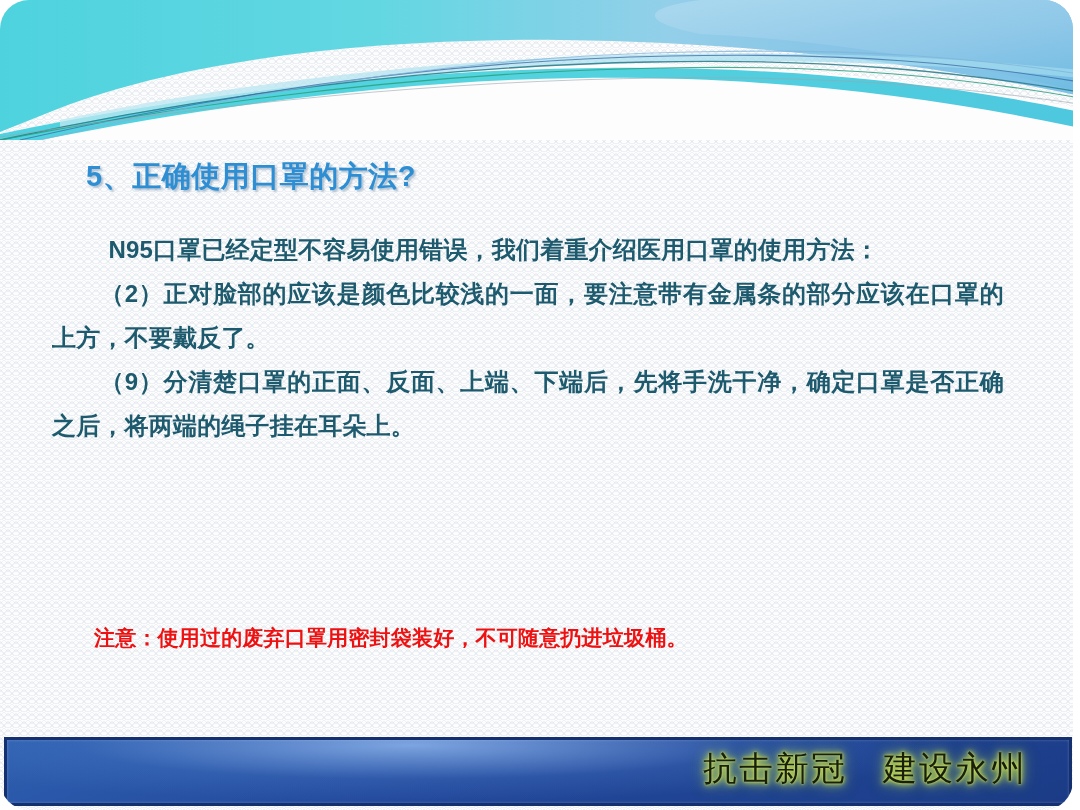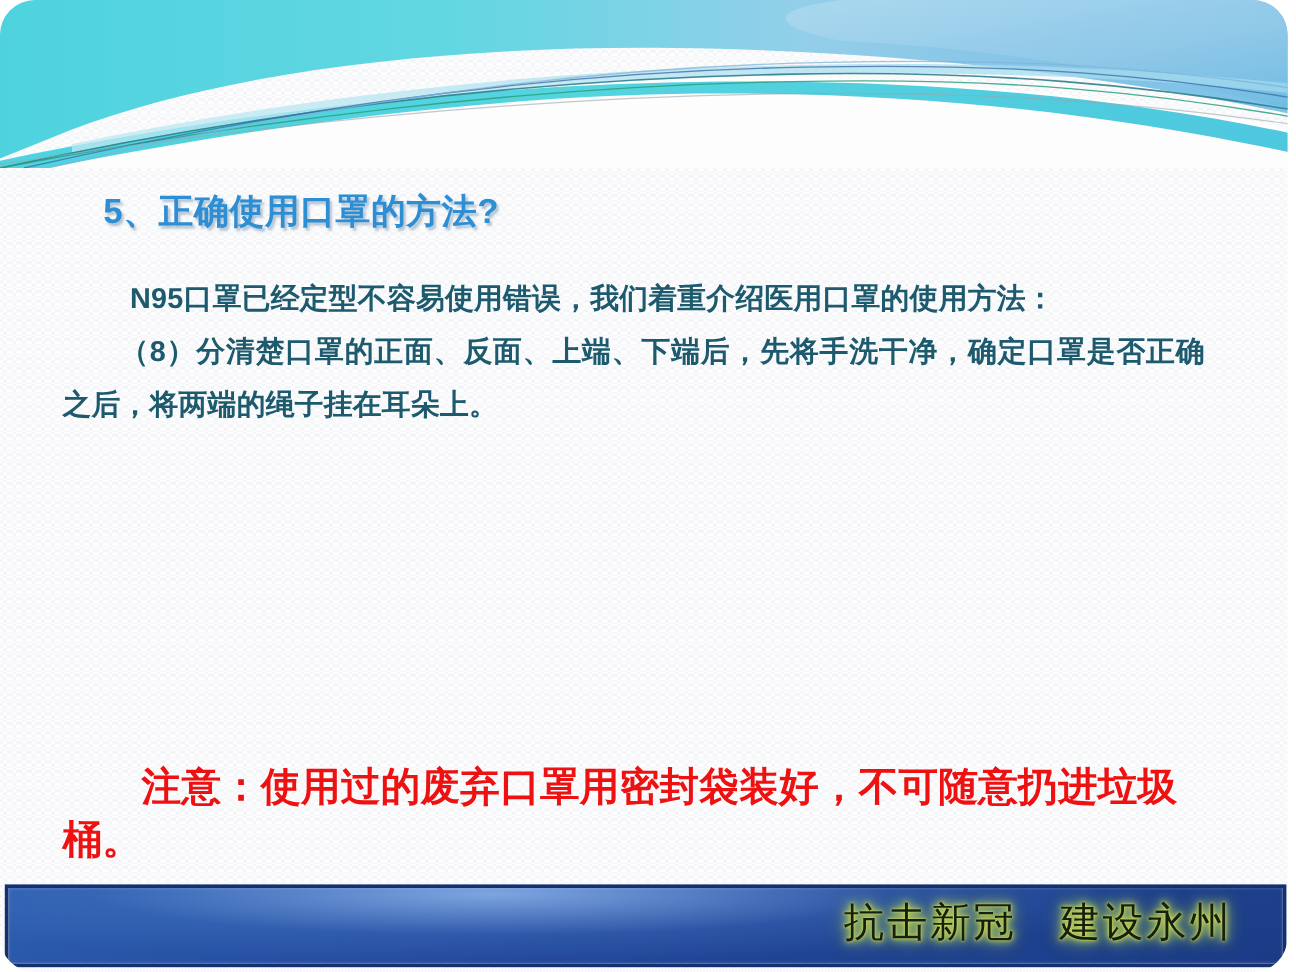--- a/index.html
+++ b/index.html
@@ -87,24 +87,24 @@
     text-indent: 2em;
   }
 
   #body-block p.first-para {
     text-indent: 2.35em;
   }
 
   #note-line {
     position: absolute;
     left: 52px;
-    top: 634px;
+    top: 616px;
     width: 952px;
     color: #ee1111;
-    font-size: 33px;
+    font-size: 21px;
     font-weight: bold;
     line-height: 44px;
     letter-spacing: 0.2px;
     text-indent: 2em;
   }
 
   
   #footer-bar {
     position: absolute;
     left: 4px;
@@ -224,21 +224,22 @@
       <path d="M0,137 C 215,104 445,80 665,78 C 845,76 965,88 1080,104" fill="none" stroke="#9aa6ad" stroke-width="1" opacity="0.6"></path>
     </svg>
   </div>
 
   <div id="content">
 
     <div id="slide-title">5、正确使用口罩的方法?</div>
 
     <div id="body-block">
       <p class="first-para">N95口罩已经定型不容易使用错误，我们着重介绍医用口罩的使用方法：</p>
-      <p>（8）分清楚口罩的正面、反面、上端、下端后，先将手洗干净，确定口罩是否正确之后，将两端的绳子挂在耳朵上。</p>
+      <p>（2）正对脸部的应该是颜色比较浅的一面，要注意带有金属条的部分应该在口罩的上方，不要戴反了。</p>
+      <p>（9）分清楚口罩的正面、反面、上端、下端后，先将手洗干净，确定口罩是否正确之后，将两端的绳子挂在耳朵上。</p>
     </div>
 
     <div id="note-line">注意：使用过的废弃口罩用密封袋装好，不可随意扔进垃圾桶。</div>
   </div>
 
   <div id="footer-bar">
     <div id="footer-slogan-reflection">抗击新冠　建设永州</div>
     <div id="footer-slogan">抗击新冠　建设永州</div>
   </div>
 

